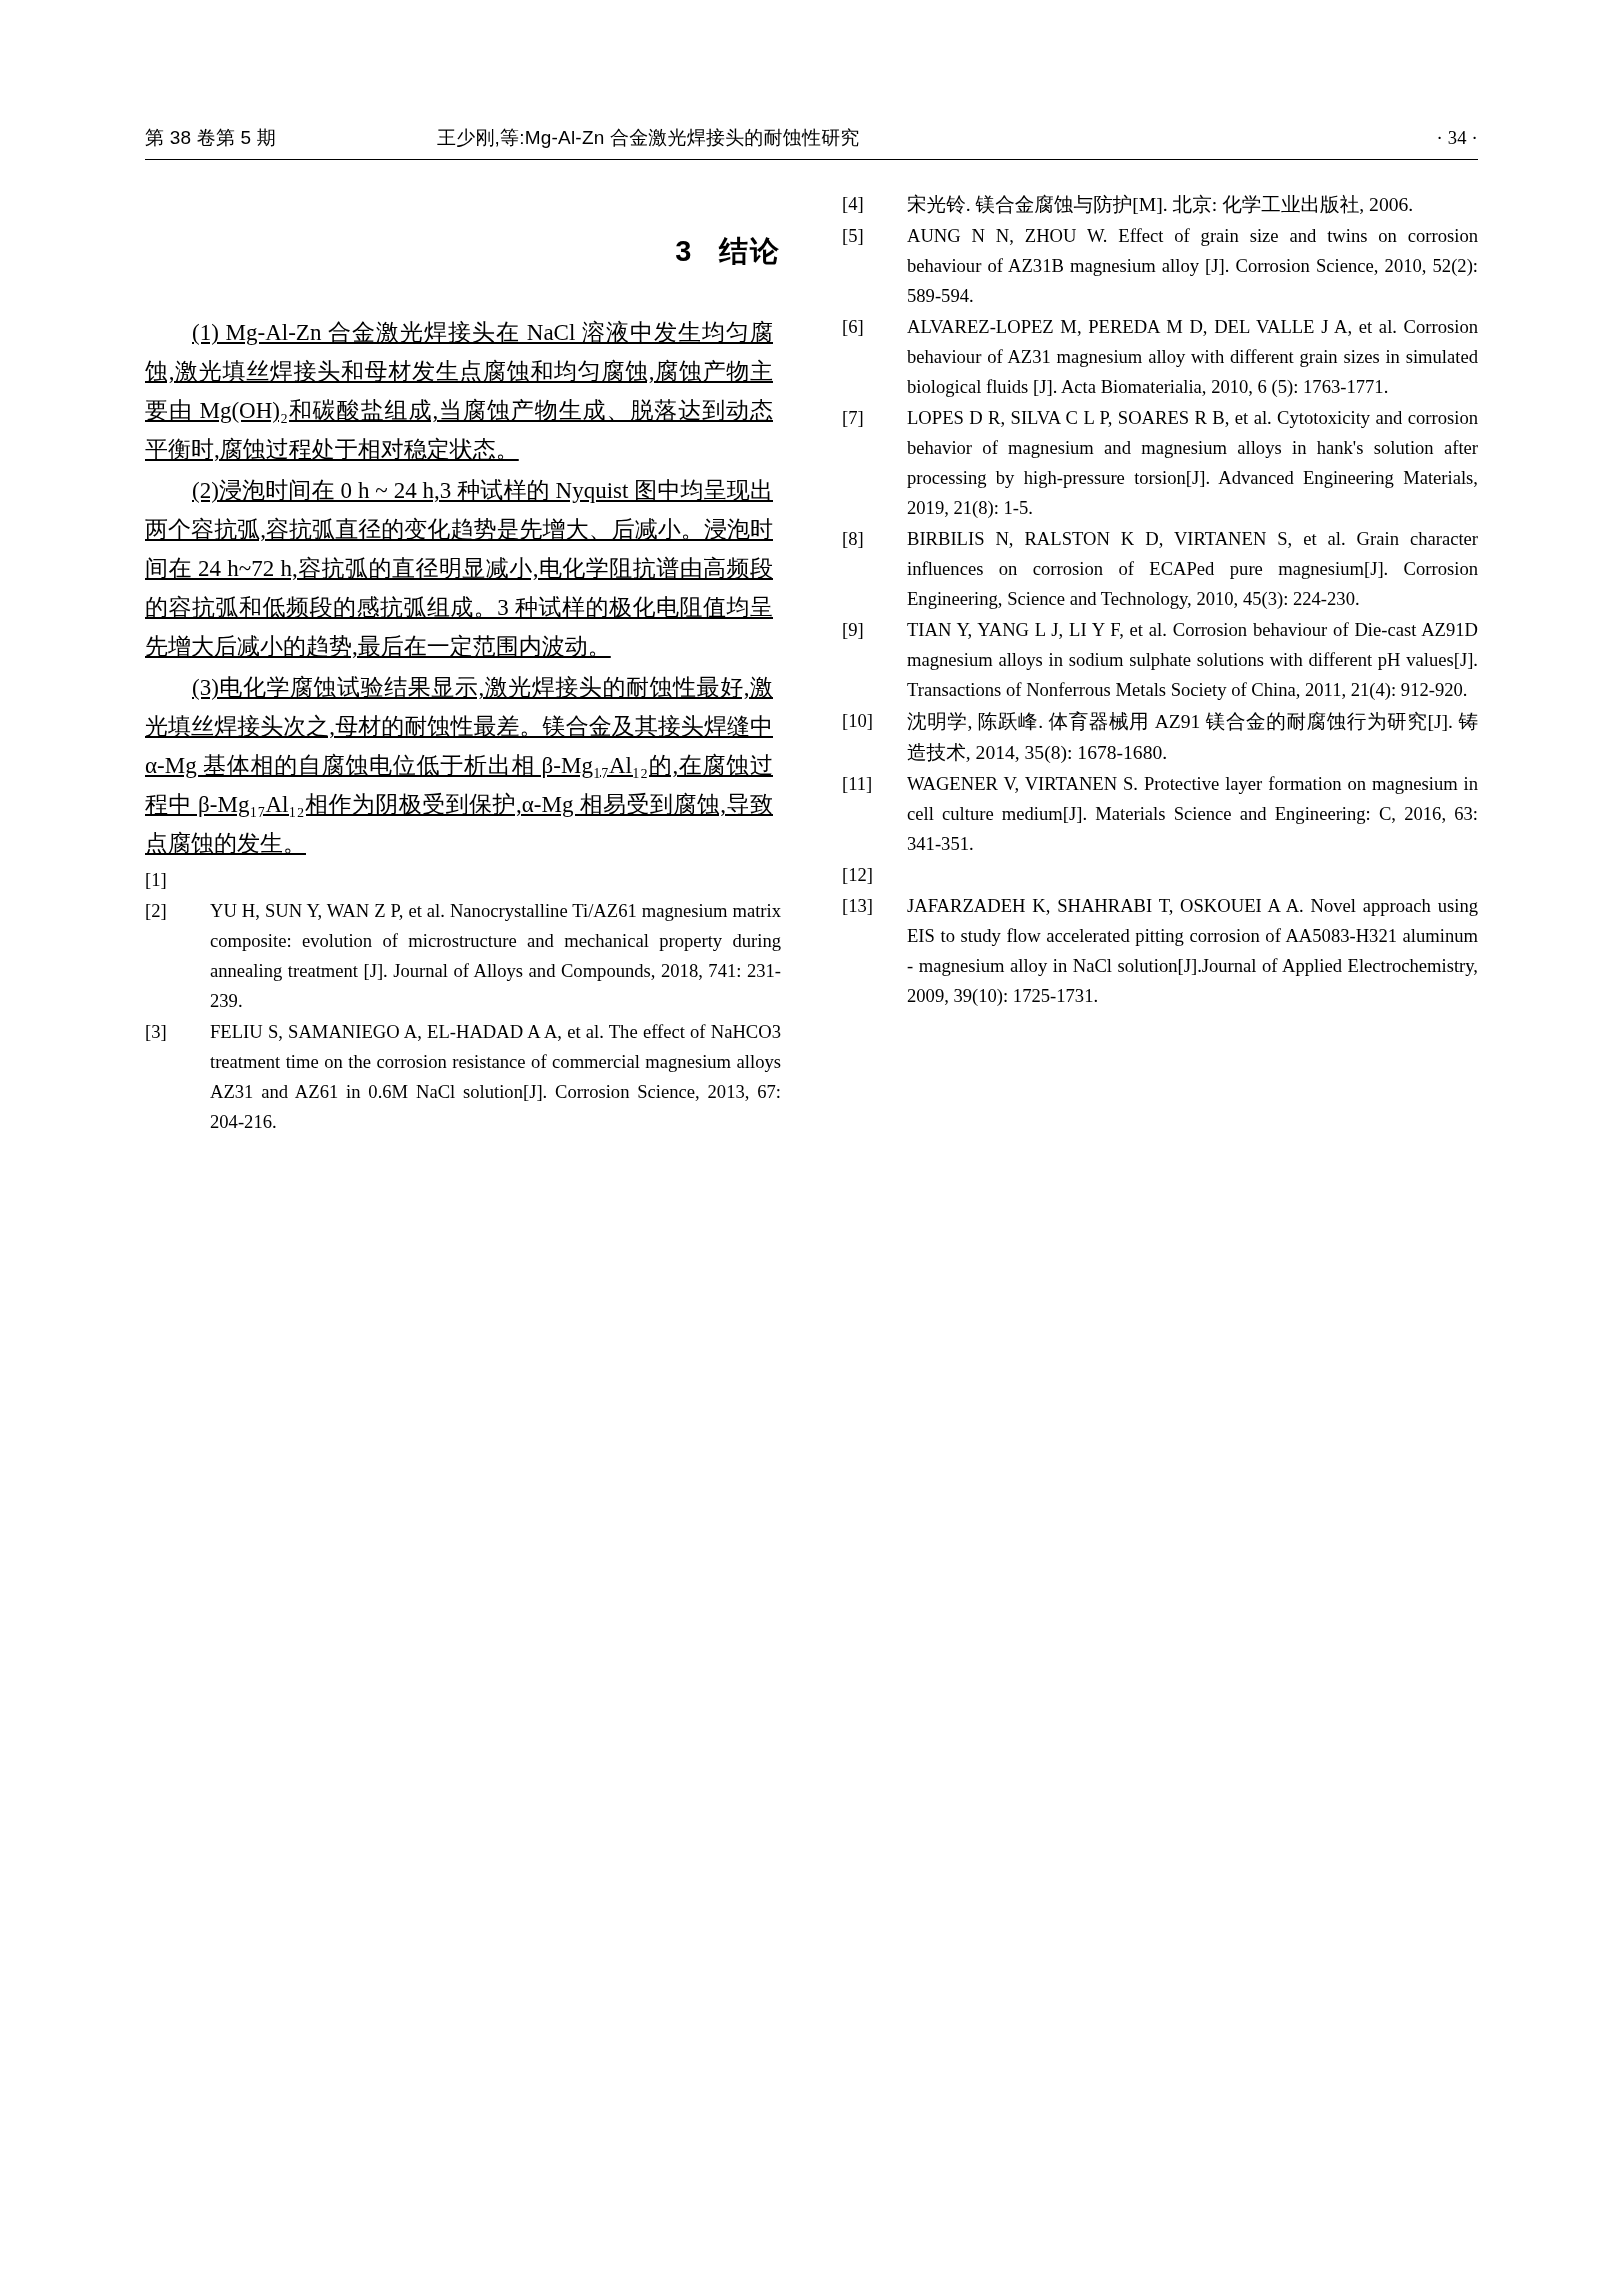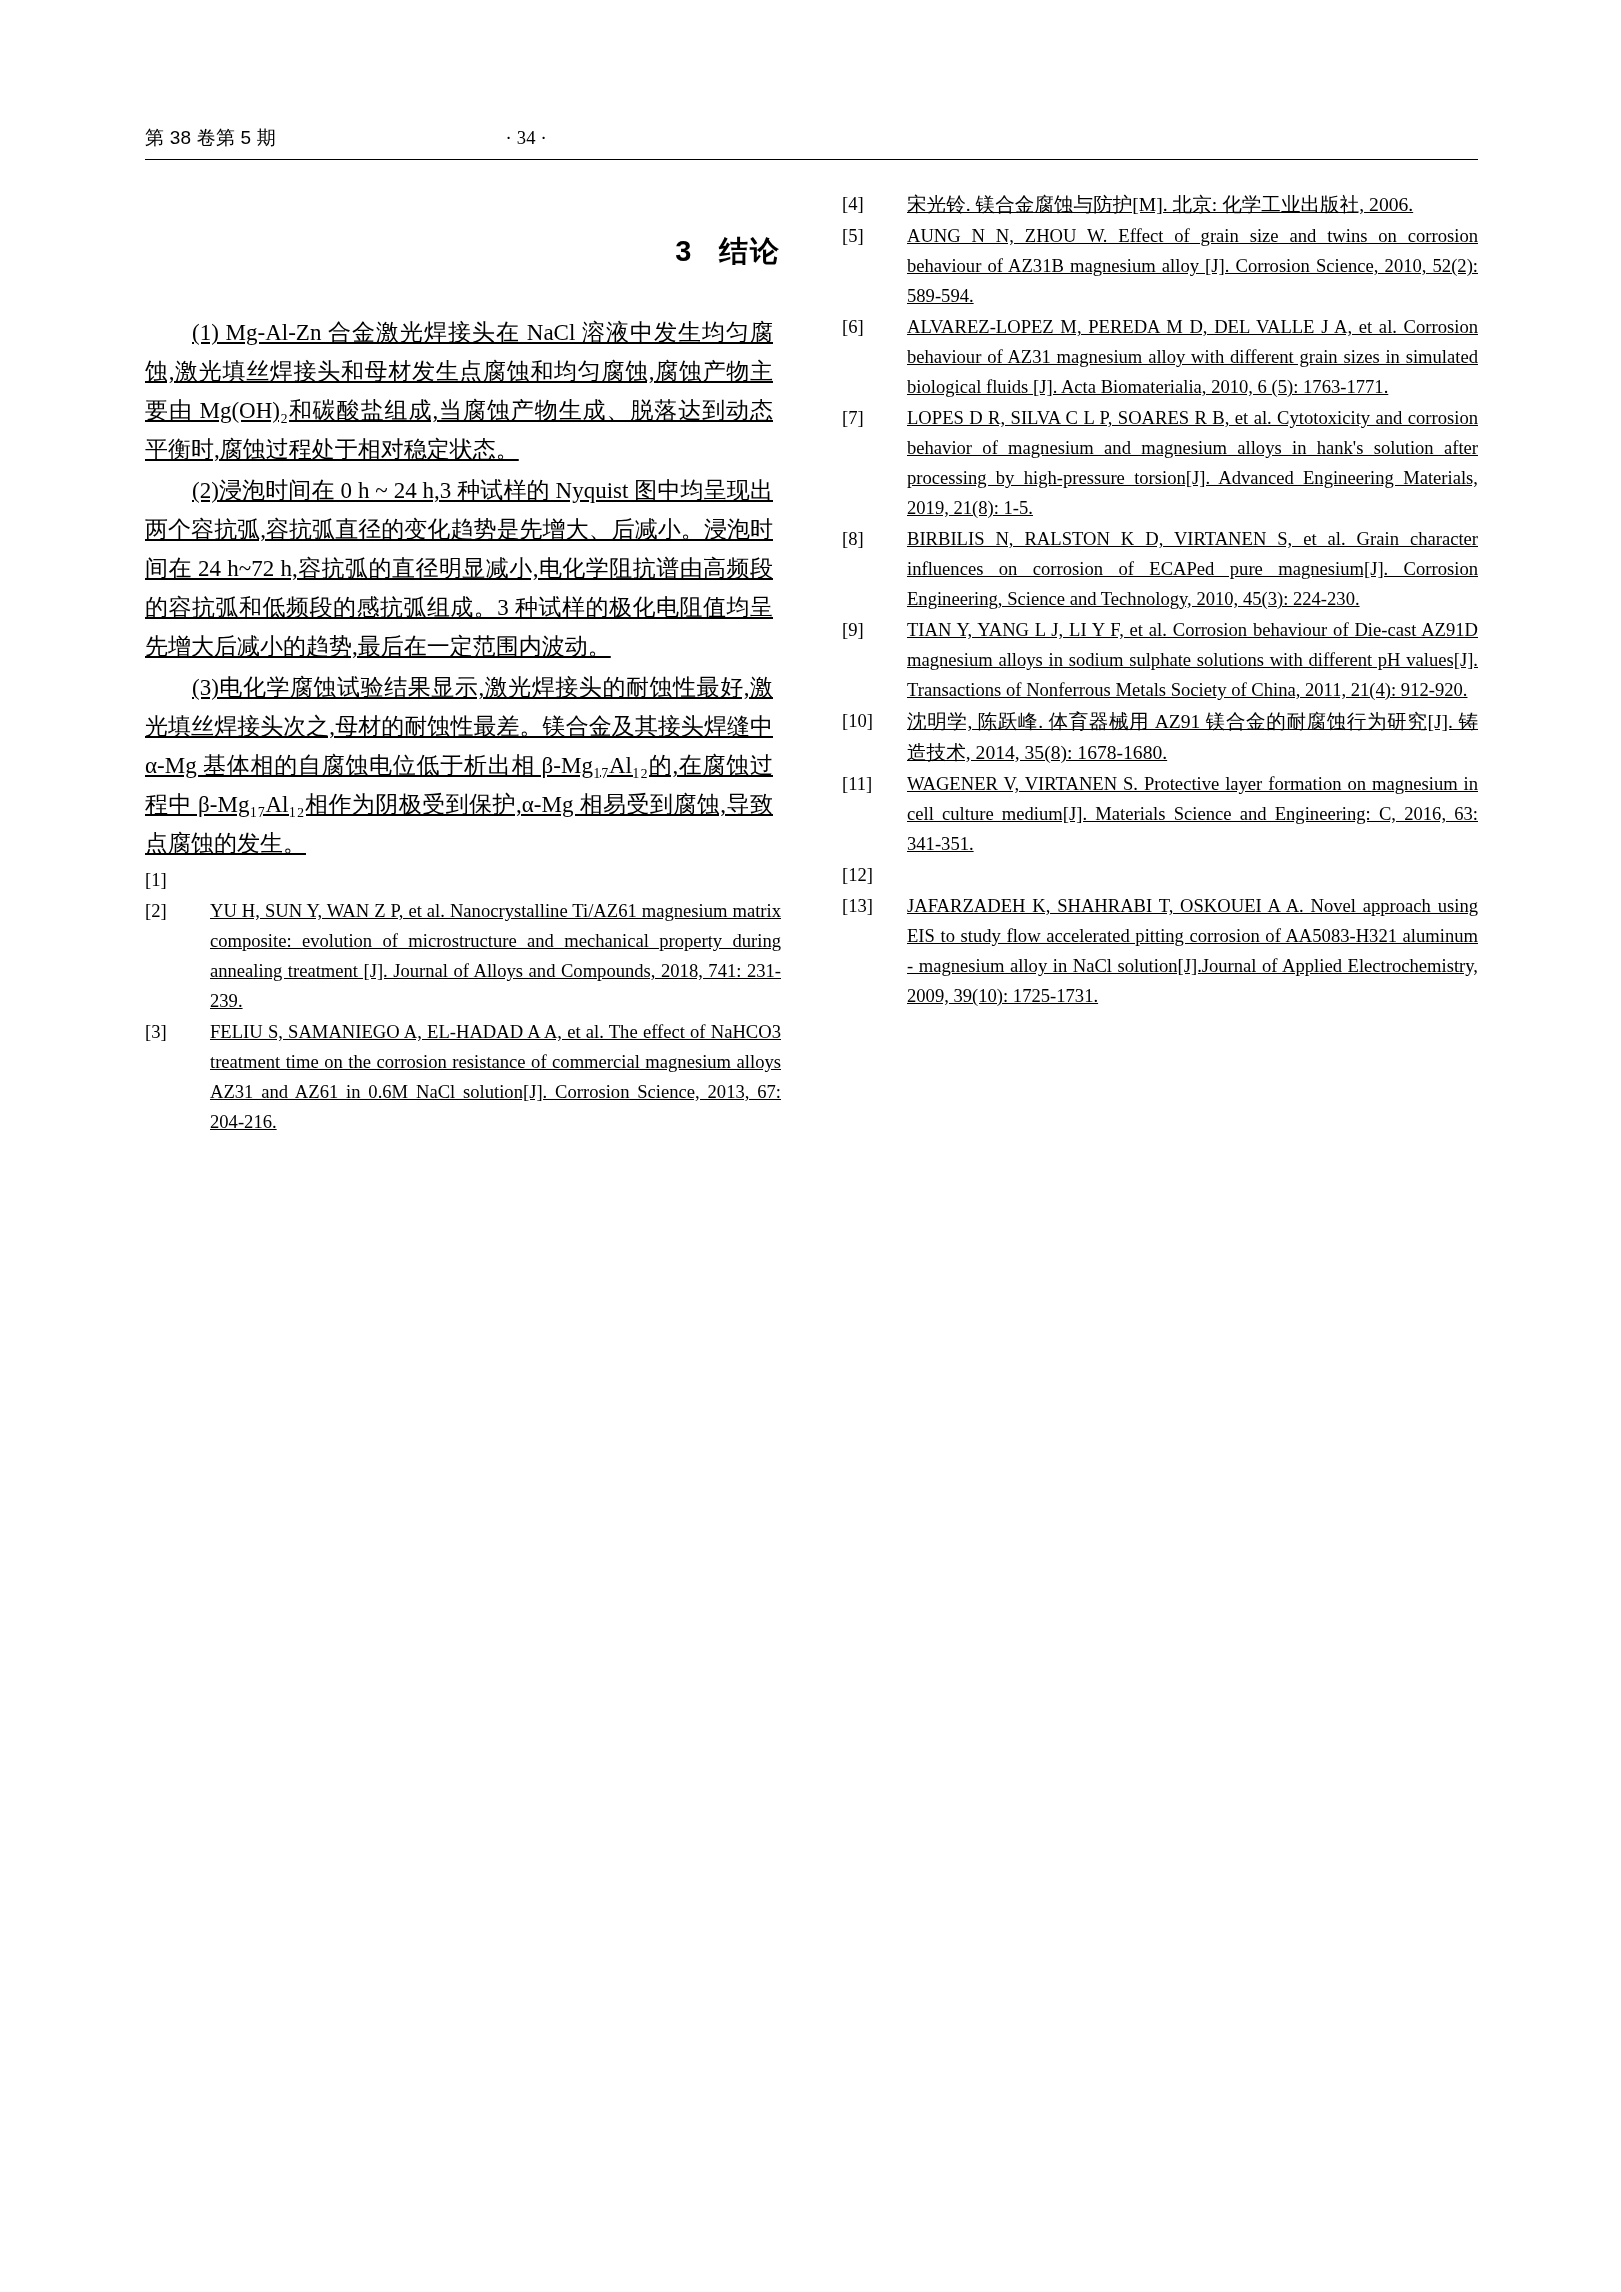--- a/index.html
+++ b/index.html
@@ -105,36 +105,36 @@
   .ref .tag {
     width: 65px;
     flex: 0 0 65px;
     text-align: left;
     white-space: nowrap;
   }
   .ref .txt {
     flex: 1;
     text-align: justify;
     text-justify: inter-word;
-    text-decoration: underline;
   }
   .ref .txt.cn {
     font-size: 19.6px;
     line-height: 31px;
   }
   .spacer-top { margin-top: 3.9px; }
 </style>
 </head>
 <body>
 
 <div class="page">
   <div class="content">
 
     <div class="runhead">
       <div class="vol">第 38 卷第 5 期</div>
+      <div class="center">王少刚,等:Mg-Al-Zn 合金激光焊接头的耐蚀性研究</div>
       <div class="pageno">· 34 ·</div>
     </div>
     <div class="rule"></div>
 
     <div class="cols">
 
       <div class="col">
 
         <div class="sec-title">
           <span class="num">3</span><span>结论</span>

